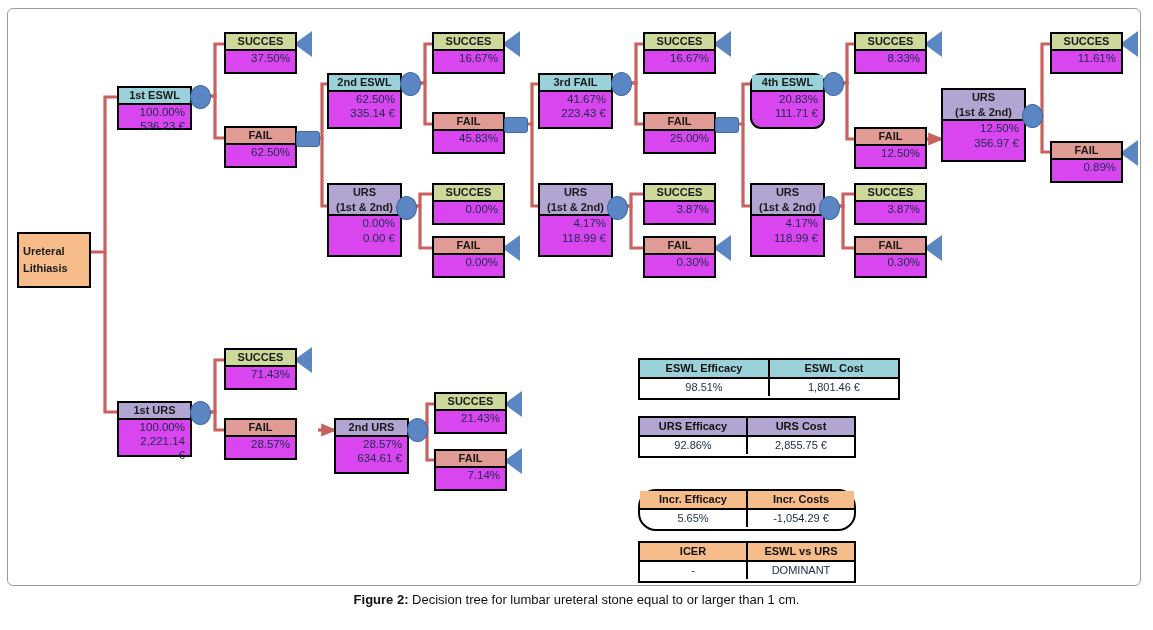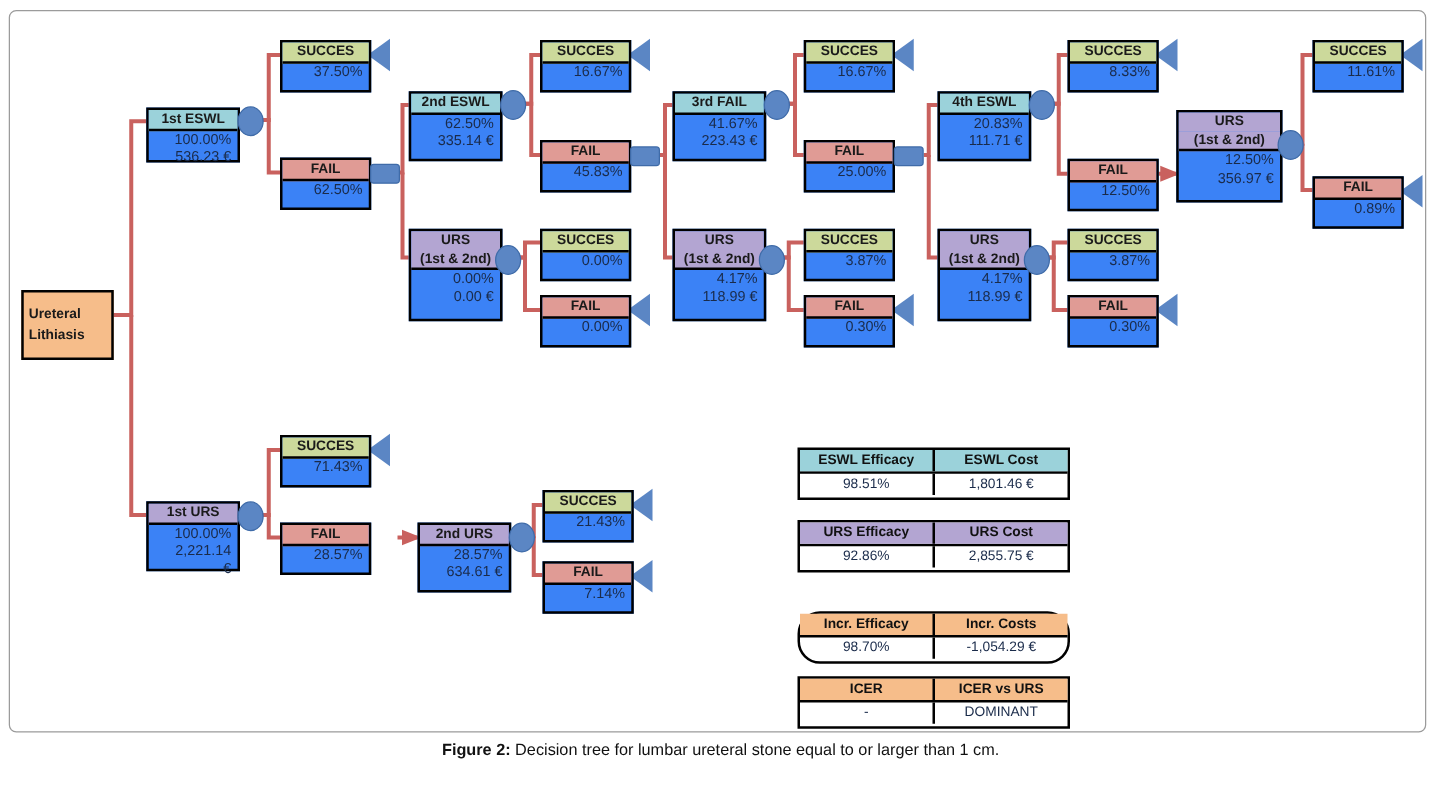--- a/index.html
+++ b/index.html
@@ -3,21 +3,21 @@
 <meta charset="utf-8">
 <style>
   html,body{margin:0;padding:0;background:#ffffff;}
   body{font-family:"Liberation Sans", sans-serif;}
   #page{position:relative;width:1153px;height:630px;background:#ffffff;overflow:hidden;}
   #frame{position:absolute;left:7px;top:8px;width:1134px;height:578px;border:1px solid #9b9b9b;border-radius:6px;box-sizing:border-box;background:#fff;}
 
   
   #wires{position:absolute;left:0;top:0;width:1153px;height:630px;}
 
-  .node{position:absolute;border:2.5px solid #000;box-sizing:border-box;background:#3b82f6;z-index:3;}
+  .node{position:absolute;border:2.5px solid #000;box-sizing:border-box;background:#d946ef;z-index:3;}
   .node .hd{font-weight:bold;font-size:11px;text-align:center;line-height:1.15;color:#1a1a1a;padding:1px 2px;border-bottom:2.5px solid #000;}
   .node .hd.nb{border-bottom:none;}
   .node .row{font-size:11.5px;text-align:right;padding:0 5px 0 18px;color:#1a2b4a;line-height:1.25;}
 
   .hd-succes{background:#ccd99b;}
   .hd-fail{background:#e09b95;}
   .hd-eswl{background:#9bd2da;}
   .hd-urs{background:#b3a5d2;}
 
   .root{position:absolute;border:2.5px solid #000;background:#f6bd8a;box-sizing:border-box;z-index:3;
@@ -203,21 +203,21 @@
     <div class="hd hd-succes">SUCCES</div>
     <div class="row">3.87%</div>
   </div>
 
   <div class="tri" style="left:713px;top:235px;"></div>
   <div class="node" style="left:643px;top:236px;width:73px;height:42px;">
     <div class="hd hd-fail">FAIL</div>
     <div class="row">0.30%</div>
   </div>
 
-  <div class="node" style="left:750px;top:73px;width:75px;height:56px;">
+  <div class="node" style="left:750px;top:73px;width:75px;height:56px;border-radius:11px;">
     <div class="hd hd-eswl">4th ESWL</div>
     <div class="row">20.83%</div>
     <div class="row">111.71 €</div>
   </div>
   <div class="chance" style="left:823px;top:72px;"></div>
 
   <div class="tri" style="left:924px;top:31px;"></div>
   <div class="node" style="left:854px;top:32px;width:73px;height:42px;">
     <div class="hd hd-succes">SUCCES</div>
     <div class="row">8.33%</div>
@@ -297,21 +297,21 @@
     <div class="hd hd-succes">SUCCES</div>
     <div class="row">21.43%</div>
   </div>
 
   <div class="tri" style="left:504px;top:448px;"></div>
   <div class="node" style="left:434px;top:449px;width:73px;height:42px;">
     <div class="hd hd-fail">FAIL</div>
     <div class="row">7.14%</div>
   </div>
 
-  <div class="tbl t-eswl" style="left:638px;top:358px;width:218px;height:42px;">
+  <div class="tbl t-eswl" style="left:638px;top:358px;width:262px;height:42px;">
     <div class="tr head">
       <div class="td c1">ESWL Efficacy</div>
       <div class="td">ESWL Cost</div>
     </div>
     <div class="tr">
       <div class="td c1">98.51%</div>
       <div class="td">1,801.46 €</div>
     </div>
   </div>
 
@@ -325,29 +325,29 @@
       <div class="td">2,855.75 €</div>
     </div>
   </div>
 
   <div class="tbl t-orange" style="left:638px;top:489px;width:218px;height:42px;border-radius:18px;">
     <div class="tr head">
       <div class="td c1">Incr. Efficacy</div>
       <div class="td">Incr. Costs</div>
     </div>
     <div class="tr">
-      <div class="td c1">98.70%</div>
+      <div class="td c1">5.65%</div>
       <div class="td">-1,054.29 €</div>
     </div>
   </div>
 
   <div class="tbl t-orange" style="left:638px;top:541px;width:218px;height:42px;">
     <div class="tr head">
       <div class="td c1">ICER</div>
-      <div class="td">ICER vs URS</div>
+      <div class="td">ESWL vs URS</div>
     </div>
     <div class="tr">
       <div class="td c1">-</div>
       <div class="td">DOMINANT</div>
     </div>
   </div>
 
   <div id="caption">
     <b>Figure 2:</b><span> Decision tree for lumbar ureteral stone equal to or larger than 1 cm.</span>
   </div>

